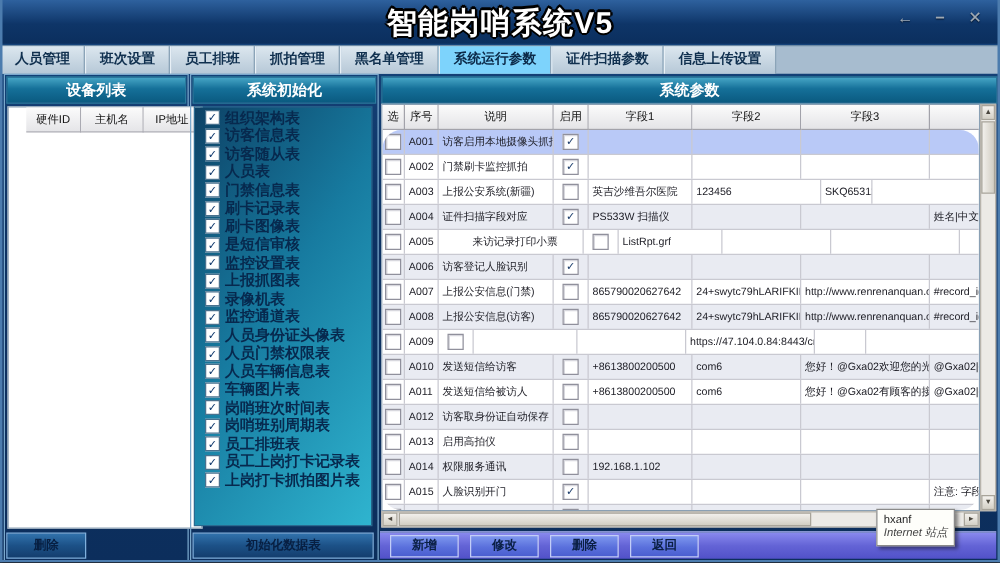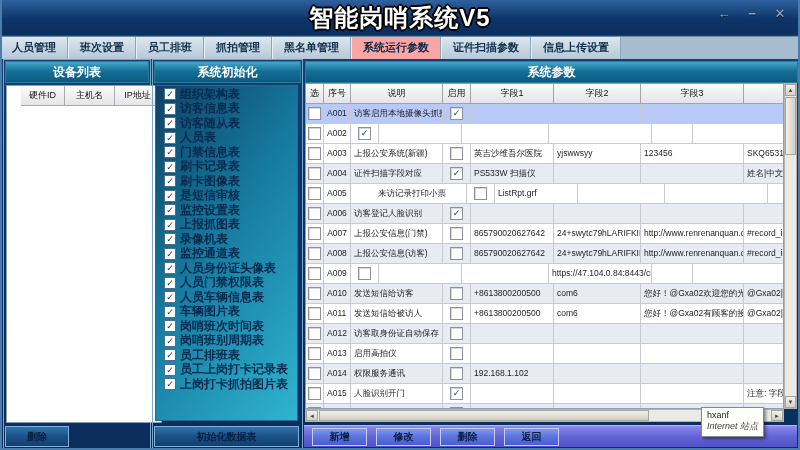--- a/index.html
+++ b/index.html
@@ -18,21 +18,21 @@
   .winctl{position:absolute;right:12px;top:6px;display:flex;gap:12px;}
   .winbtn{color:#9fa9b3;font-size:13px;font-weight:bold;width:16px;text-align:center;cursor:default;
     text-shadow:0 1px 1px #05162e;}
 
   
   .tabbar{position:absolute;left:0;top:36px;width:800px;height:22px;background:#a7bccf;
     display:flex;align-items:stretch;border-top:1px solid #6d8aa4;}
   .tab{padding:0 11px;font-size:11px;font-weight:bold;color:#10304f;line-height:21px;
     background:linear-gradient(180deg,#dce7ef 0%,#b6c8d7 100%);
     border-right:1px solid #8ba4b8;border-left:1px solid #e8f0f6;white-space:nowrap;}
-  .tab.active{background:#fca5a5;color:#0b2948;}
+  .tab.active{background:#7dd3fc;color:#0b2948;}
 
   
   .panel{position:absolute;border:1px solid #7aa8cc;background:transparent;}
   .phdr{height:20px;line-height:20px;text-align:center;color:#fff;font-size:12px;font-weight:bold;
     background:linear-gradient(180deg,#47a6c6 0%,#157099 45%,#0a5a80 100%);
     border:1px solid #2a7a9c;margin:1px;}
 
   
   .left-panel{left:3px;top:59px;width:146px;height:388px;}
   .dev-table{position:absolute;left:2px;top:25px;width:140px;height:336px;background:#fff;
@@ -59,21 +59,21 @@
 
   
   .right-panel{left:304px;top:59px;width:493px;height:389px;border:none;}
   .right-hdr{position:absolute;left:0;top:1px;width:491px;}
   .ptable{position:absolute;left:1px;top:24px;width:479px;height:326px;background:#fff;
     border:1px solid #8aa0b4;box-sizing:border-box;overflow:hidden;}
   .phead{display:flex;height:20px;}
   .hcell{background:linear-gradient(180deg,#fbfbfb,#e4e4e7);border-right:1px solid #a2a2aa;
     border-bottom:1px solid #a2a2aa;font-size:9px;color:#111;text-align:center;line-height:19px;
     box-sizing:border-box;overflow:hidden;flex:0 0 auto;}
-  .prows{height:304px;overflow:hidden;}
+  .prows{height:304px;overflow:hidden;border-radius:15px;}
   .prow{display:flex;height:20px;border-bottom:1px solid #c9c9d1;box-sizing:border-box;background:#fff;}
   .prow.alt{background:#e9ebf2;}
   .prow.hl{background:#b9c9f7;}
   .pcell{border-right:1px solid #c9c9d1;box-sizing:border-box;font-size:8.5px;color:#1c1c24;
     line-height:18px;padding:0 3px;white-space:nowrap;overflow:hidden;flex:0 0 auto;}
   .pcell.center{display:flex;align-items:center;justify-content:center;padding:0;}
   .tcb{width:11px;height:11px;background:#fff;border:1px solid #90909c;box-shadow:inset 1px 1px 0 #d8d8de;
     font-size:9px;line-height:10px;text-align:center;color:#20406e;font-weight:bold;}
 
   
@@ -262,39 +262,39 @@
             <div class="pcell" style="width: 83px;"></div>
             <div class="pcell" style="width: 87px;"></div>
             <div class="pcell" style="width: 103px;"></div>
             <div class="pcell" style="width: 41px;"></div>
           </div>
           <div class="prow">
             <div class="pcell center" style="width: 18px;">
               <span class="tcb"></span>
             </div>
             <div class="pcell" style="width: 27px;">A002</div>
+            <div class="pcell" style="width: 92px;">门禁刷卡监控抓拍</div>
             <div class="pcell center" style="width: 28px;">
               <span class="tcb">✓</span>
             </div>
             <div class="pcell" style="width: 83px;"></div>
             <div class="pcell" style="width: 87px;"></div>
             <div class="pcell" style="width: 103px;"></div>
             <div class="pcell" style="width: 41px;"></div>
           </div>
           <div class="prow">
             <div class="pcell center" style="width: 18px;">
               <span class="tcb"></span>
             </div>
             <div class="pcell" style="width: 27px;">A003</div>
             <div class="pcell" style="width: 92px;">上报公安系统(新疆)</div>
             <div class="pcell center" style="width: 28px;">
               <span class="tcb"></span>
             </div>
             <div class="pcell" style="width: 83px;">英吉沙维吾尔医院</div>
-            <div class="pcell" style="width: 87px;">yjswwsyy</div>
             <div class="pcell" style="width: 103px;">123456</div>
             <div class="pcell" style="width: 41px;">SKQ6531232013000</div>
           </div>
           <div class="prow alt">
             <div class="pcell center" style="width: 18px;">
               <span class="tcb"></span>
             </div>
             <div class="pcell" style="width: 27px;">A004</div>
             <div class="pcell" style="width: 92px;">证件扫描字段对应</div>
             <div class="pcell center" style="width: 28px;">

